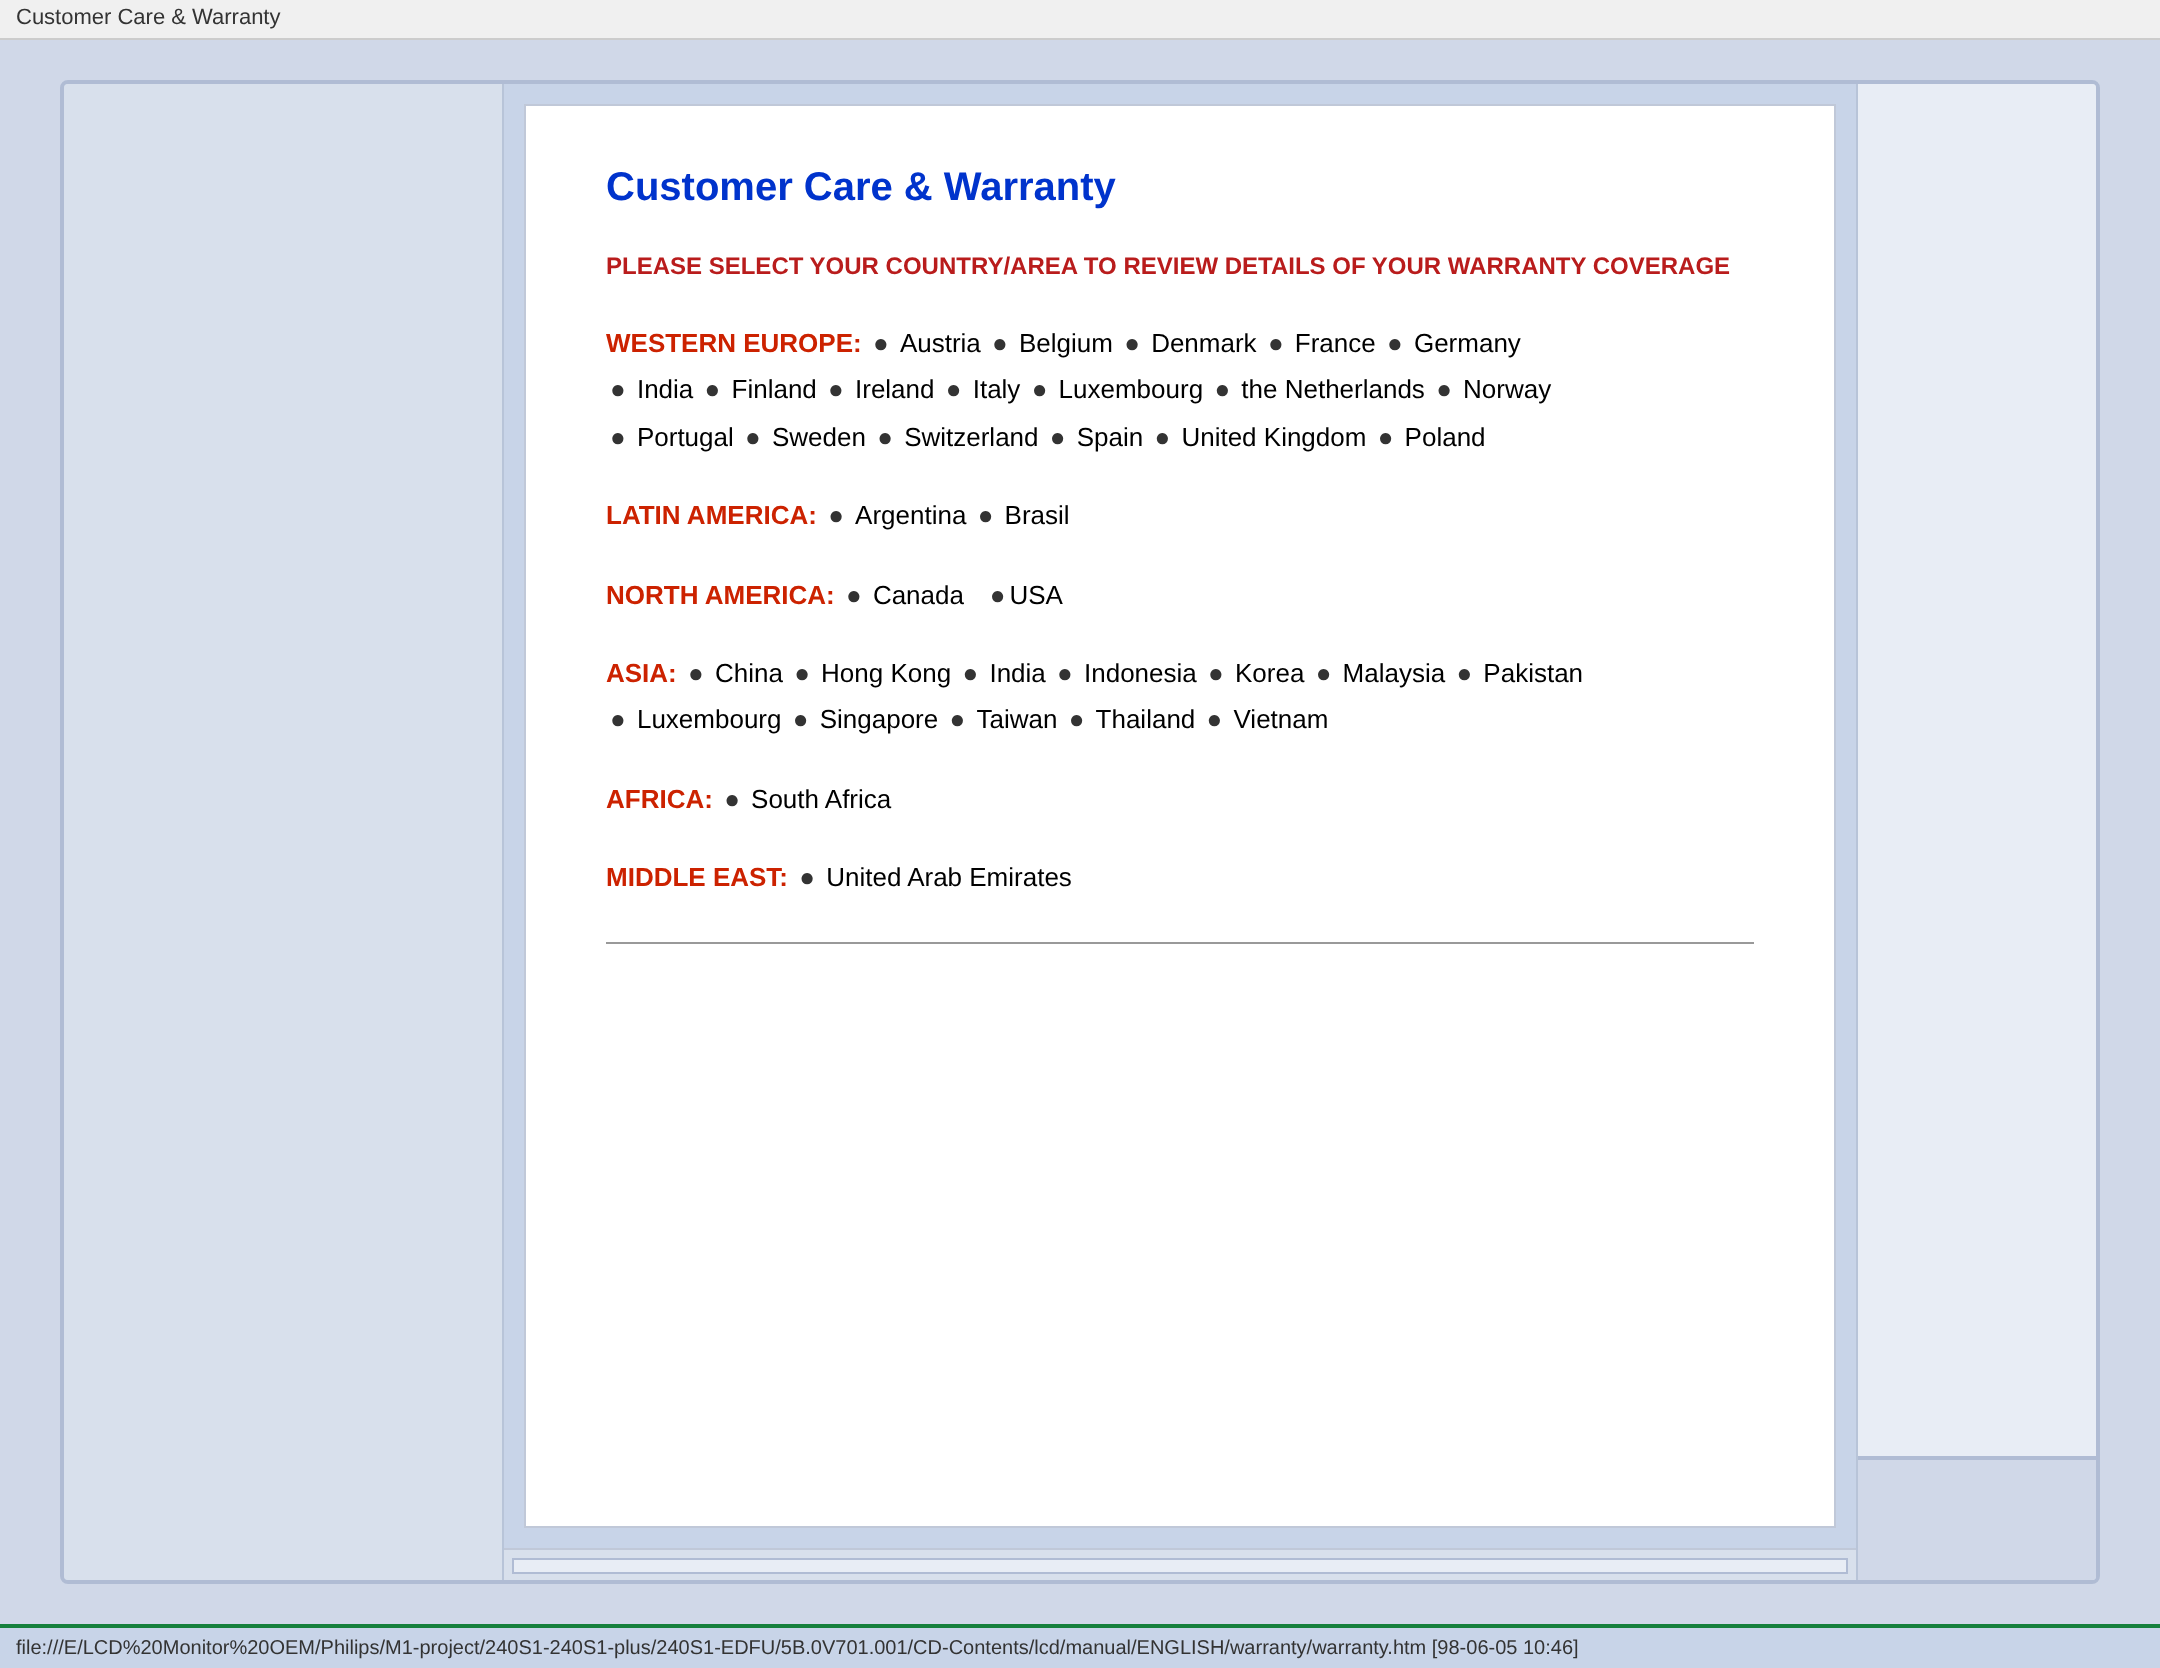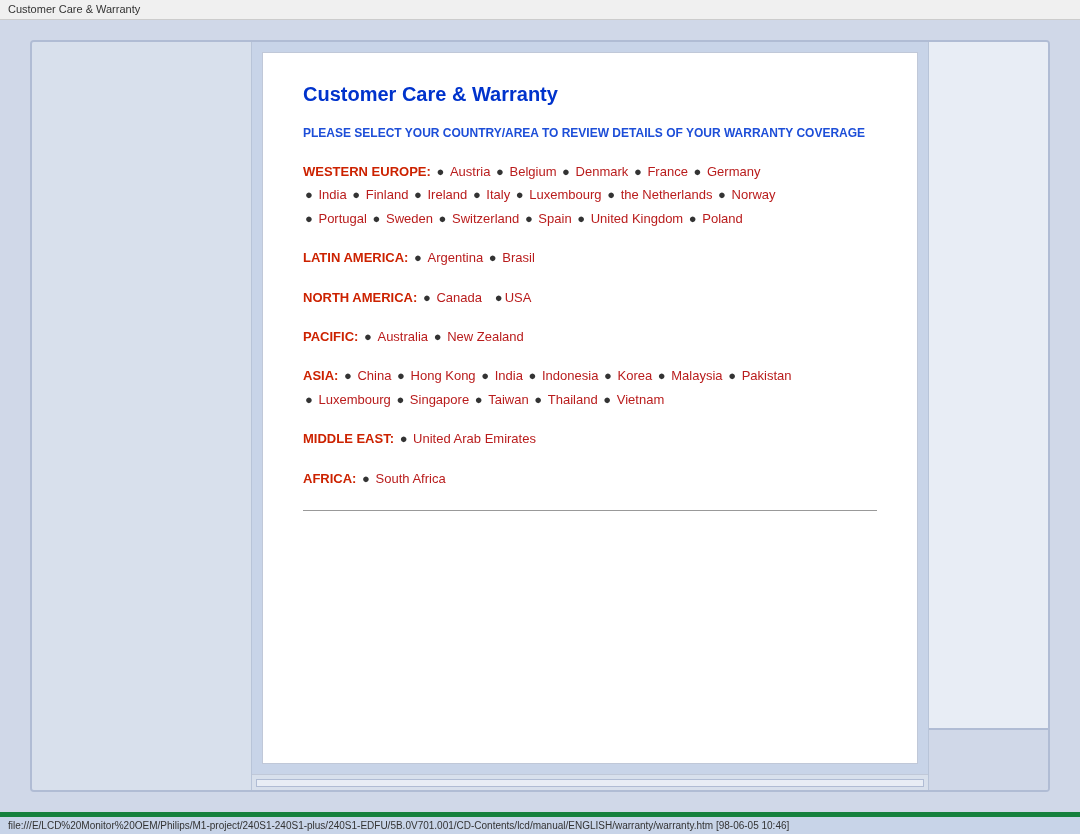--- a/index.html
+++ b/index.html
@@ -68,54 +68,54 @@
       flex: 1;
       background: #e8edf5;
       border-bottom: 2px solid #b0bcd4;
     }
     #right-sidebar-bottom {
       height: 60px;
       background: #d0d8e8;
     }
     #bottom-bar {
       background: #c8d4e8;
-      border-top: 5px solid #15803d;
+      border-top: 2px solid #15803d;
       padding: 3px 8px;
       font-size: 10px;
       color: #333;
       height: 22px;
       display: flex;
       align-items: center;
     }
     h1.page-title {
       color: #0033cc;
       font-size: 20px;
       font-weight: bold;
       margin-bottom: 18px;
     }
     .intro-text {
-      color: #1d4ed8;
+      color: #b91c1c;
       font-size: 13px;
       margin-bottom: 18px;
       line-height: 1.5;
       font-weight: bold;
       font-size: 12px;
     }
     .region-block {
       margin-bottom: 16px;
       line-height: 1.8;
       font-size: 13px;
     }
     .region-label {
       color: #cc2200;
       font-weight: bold;
       margin-top: 28px;
     }
     .region-link {
-      color: #b91c1c;
+      color: #000000;
       text-decoration: none;
     }
     .bullet {
       color: #333;
       margin: 0 2px;
     }
     hr.divider {
       border: none;
       border-top: 1px solid #999;
       margin-top: 20px;
@@ -178,50 +178,45 @@
           <span class="bullet"> ● </span><a class="region-link" href="#">Argentina</a>
           <span class="bullet"> ● </span><a class="region-link" href="#">Brasil</a>
         </div>
 
         <div class="region-block">
           <span class="region-label">NORTH AMERICA:</span>
           <span class="bullet"> ● </span><a class="region-link" href="#">Canada</a>
           &nbsp;&nbsp;<span class="bullet">●</span><a class="region-link" href="#">USA</a>
         </div>
 
-        <div class="region-block">
-          <span class="region-label">PACIFIC:</span>
-          <span class="bullet"> ● </span><a class="region-link" href="#">Australia</a>
-          <span class="bullet"> ● </span><a class="region-link" href="#">New Zealand</a>
-        </div>
 
         <div class="region-block">
           <span class="region-label">ASIA:</span>
           <span class="bullet"> ● </span><a class="region-link" href="#">China</a>
           <span class="bullet"> ● </span><a class="region-link" href="#">Hong Kong</a>
           <span class="bullet"> ● </span><a class="region-link" href="#">India</a>
           <span class="bullet"> ● </span><a class="region-link" href="#">Indonesia</a>
           <span class="bullet"> ● </span><a class="region-link" href="#">Korea</a>
           <span class="bullet"> ● </span><a class="region-link" href="#">Malaysia</a>
           <span class="bullet"> ● </span><a class="region-link" href="#">Pakistan</a><br>
           <span class="bullet">● </span><a class="region-link" href="#">Luxembourg</a>
           <span class="bullet"> ● </span><a class="region-link" href="#">Singapore</a>
           <span class="bullet"> ● </span><a class="region-link" href="#">Taiwan</a>
           <span class="bullet"> ● </span><a class="region-link" href="#">Thailand</a>
           <span class="bullet"> ● </span><a class="region-link" href="#">Vietnam</a>
         </div>
 
         <div class="region-block">
+          <span class="region-label">AFRICA:</span>
+          <span class="bullet"> ● </span><a class="region-link" href="#">South Africa</a>
+        </div>
+
+        <div class="region-block">
           <span class="region-label">MIDDLE EAST:</span>
           <span class="bullet"> ● </span><a class="region-link" href="#">United Arab Emirates</a>
-        </div>
-
-        <div class="region-block">
-          <span class="region-label">AFRICA:</span>
-          <span class="bullet"> ● </span><a class="region-link" href="#">South Africa</a>
         </div>
 
         <hr class="divider">
       </div>
       <div id="horizontal-scrollbar">
         <div id="scrollbar-track"></div>
       </div>
     </div>
     <div id="right-sidebar">
       <div id="right-sidebar-top"></div>

